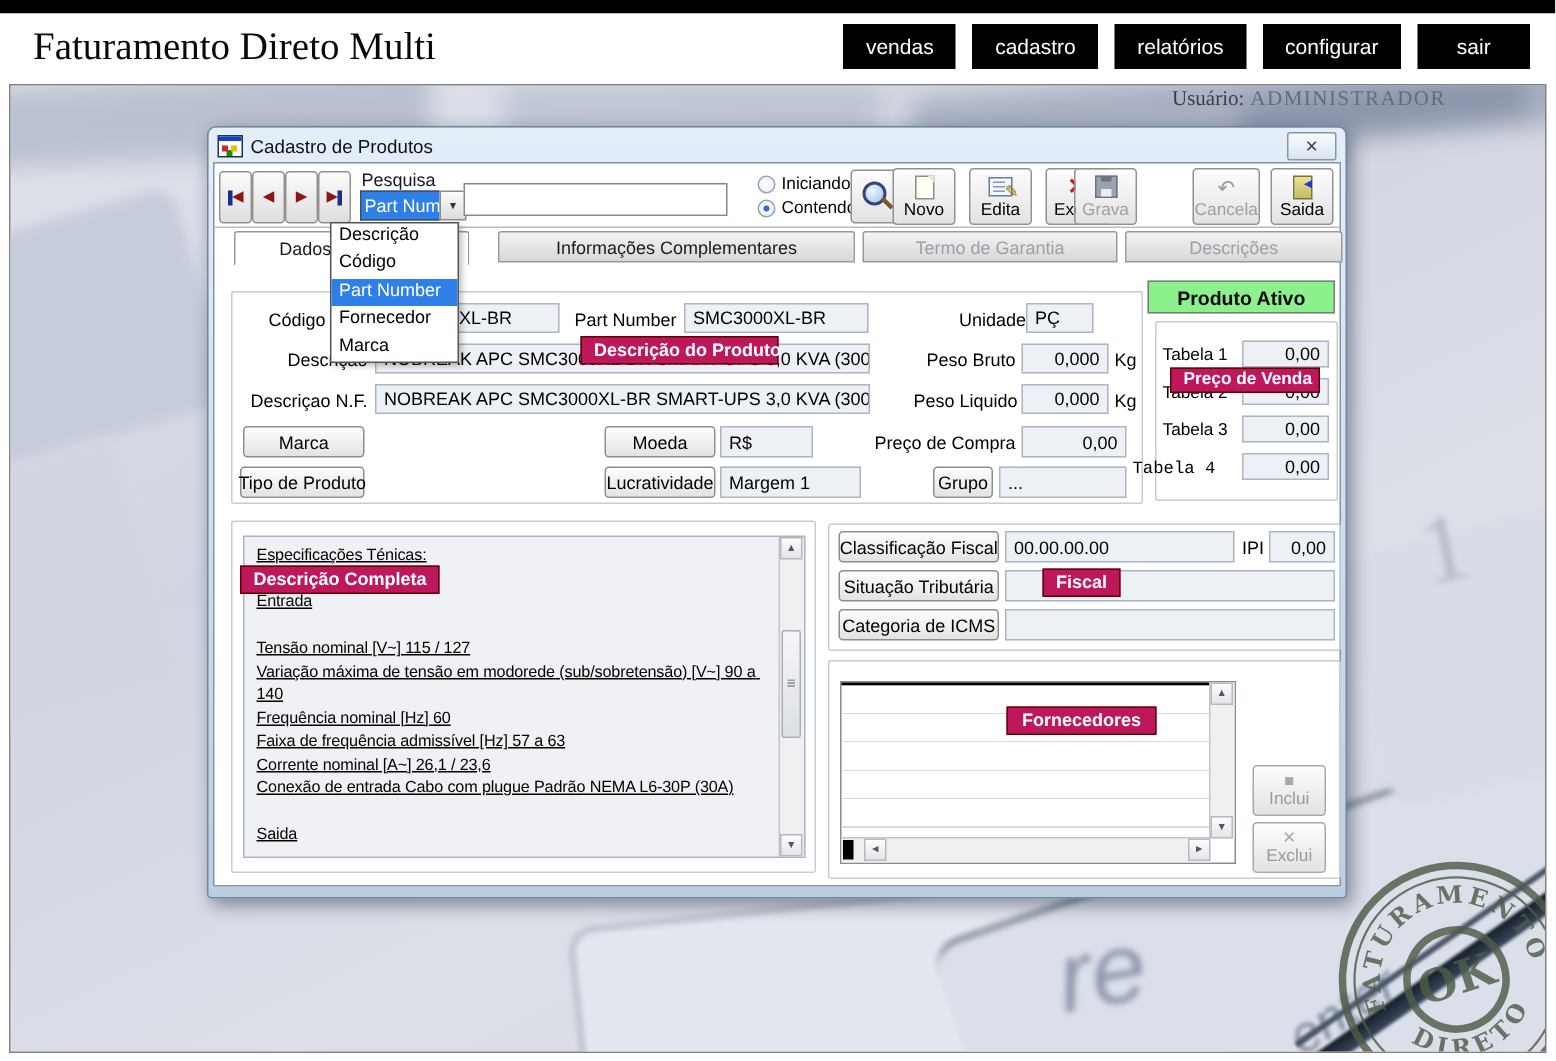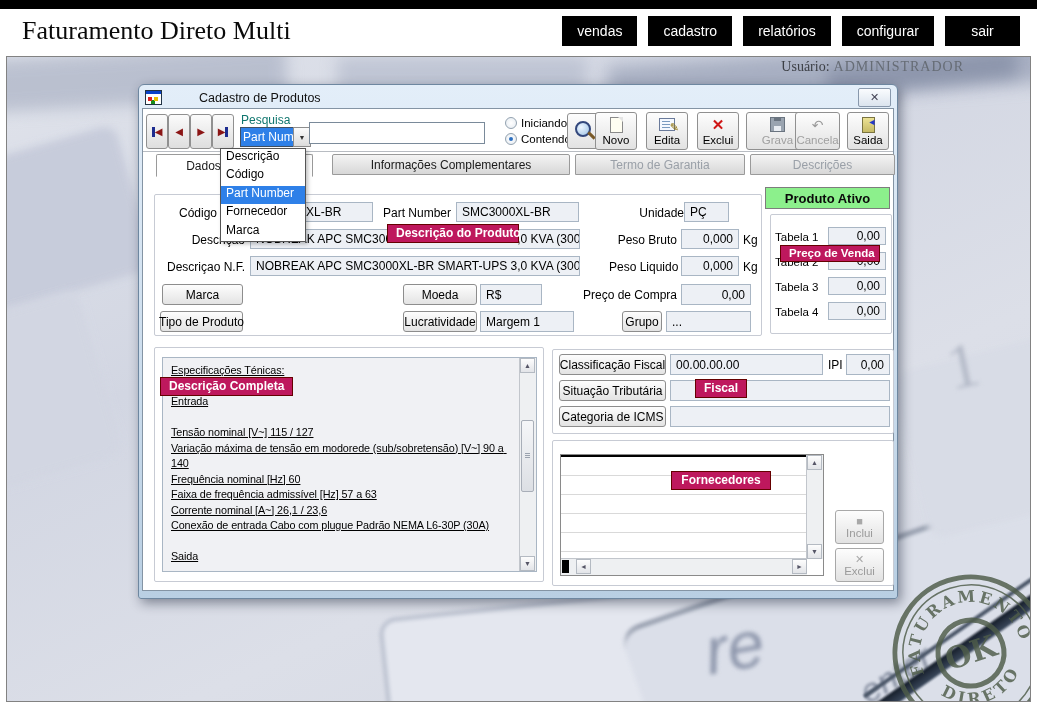--- a/index.html
+++ b/index.html
@@ -18,21 +18,21 @@
   .frame{position:absolute;left:6px;right:6px;top:56px;bottom:5px;border:1px solid #828282;
          background:linear-gradient(155deg,#e0e3eb 0%,#d2d6e2 35%,#dcdfe8 65%,#d4d8e3 100%);overflow:hidden;}
   .bgshape{position:absolute;pointer-events:none;}
   .userline{position:absolute;right:66px;top:2px;font:14px "Liberation Serif","DejaVu Serif",serif;color:#3c3f45;z-index:4;}
   .userline .uname{color:#666c75;letter-spacing:1px;margin-left:4px;}
 
   
   .window{position:absolute;left:131px;top:27px;width:760px;height:515px;z-index:10;
           background:linear-gradient(#e3eef9,#b9cfe3);border:1px solid #6e87a0;border-radius:6px 6px 3px 3px;
           box-shadow:3px 4px 12px rgba(15,25,45,.45);padding:2px 3px 5px 3px;box-sizing:border-box;}
-  .titlebar{height:21px;display:flex;align-items:center;padding:0 3px;font:12.5px "Liberation Sans",sans-serif;color:#111;gap:32px;}
+  .titlebar{height:21px;display:flex;align-items:center;padding:0 3px;font:12.5px "Liberation Sans",sans-serif;color:#111;}
   .wicon{width:15px;height:13px;position:relative;background:#fff;border:1px solid #234;margin-right:5px;flex:none;}
   .wicon::before{content:'';position:absolute;left:0;top:0;right:0;height:3px;background:#0a42c8;}
   .wicon::after{content:'';position:absolute;left:2px;top:6px;width:4px;height:4px;background:#d22;
                 box-shadow:6px 0 0 #e8c000,3px 3px 0 #1a8a1a;}
   .closebtn{margin-left:auto;width:31px;height:17px;border:1px solid #8898ac;border-radius:2px;
             background:linear-gradient(#fafcfe,#dbe4ee);display:flex;align-items:center;justify-content:center;
             font:bold 11px "DejaVu Sans",sans-serif;color:#445;cursor:pointer;}
   .winbody{position:relative;background:#fff;border:1px solid #8494a4;height:483px;box-sizing:border-box;}
 
   
@@ -58,21 +58,21 @@
   .ic-grava::before{content:'';position:absolute;left:3px;bottom:0;width:7px;height:5px;background:#e9edf2;}
   .ic-grava::after{content:'';position:absolute;left:3px;top:0;width:7px;height:3px;background:#6a7480;}
   .ic-undo{font-size:14px;color:#9a9a9a;line-height:14px;}
   .ic-door{width:11px;height:14px;background:linear-gradient(#ece294,#c6ba66);border:1px solid #7a7440;position:relative;}
   .ic-door .arrow{position:absolute;right:-3px;top:0px;color:#2538c8;font-size:9px;line-height:9px;}
   .ic-search{position:relative;width:22px;height:22px;}
   .ic-search .lens{position:absolute;left:2px;top:1px;width:12px;height:12px;border:2px solid #33477c;border-radius:50%;
                    background:radial-gradient(circle at 35% 35%,#eef6ff,#9cc2e6);}
   .ic-search .handle{position:absolute;left:14px;top:14px;width:9px;height:3px;background:#7a5a28;transform:rotate(45deg);}
 
-  .plabel{position:absolute;font:12px "Liberation Sans",sans-serif;color:#0f766e;}
+  .plabel{position:absolute;font:12px "Liberation Sans",sans-serif;color:#0f172a;}
   .combo{position:absolute;display:flex;height:20px;box-sizing:border-box;cursor:pointer;}
   .combo .val{width:49px;background:#2e80e8;color:#fff;font:12px "Liberation Sans",sans-serif;
               border:1px solid #405064;border-right:none;padding:2px 1px 0 2px;overflow:hidden;white-space:nowrap;}
   .combo .arr{width:16px;background:linear-gradient(#fbfbfb,#dcdcdc);border:1px solid #8d8d8d;color:#333;
               font-size:7px;display:flex;align-items:center;justify-content:center;}
   .sinput{position:absolute;border:1px solid #7a8a9a;background:#fff;font:12px "Liberation Sans",sans-serif;
           padding:0 4px;box-sizing:border-box;}
   .radio{position:absolute;display:flex;align-items:center;gap:4px;font:11.5px "Liberation Sans",sans-serif;cursor:pointer;}
   .rdot{width:12px;height:12px;border-radius:50%;border:1px solid #93a2b0;background:radial-gradient(#fff,#e4eaf0);
         box-sizing:border-box;flex:none;}
@@ -248,21 +248,21 @@
               <span class="ic-edita">
                 <span class="pencil">✎</span>
               </span>
             </span>
           <span>Edita</span>
         </div>
         <div class="tbtn" style="left:554px;width:42px;">
           <span class="ic ic-x">✕</span>
           <span>Exclui</span>
         </div>
-        <div class="tbtn disabled" style="left:603px;width:63px;">
+        <div class="tbtn disabled" style="left:573px;width:42px;">
           <span class="ic">
               <span class="ic-grava"></span>
             </span>
           <span>Grava</span>
         </div>
         <div class="tbtn disabled" style="left:652px;width:45px;">
           <span class="ic ic-undo">↶</span>
           <span>Cancela</span>
         </div>
         <div class="tbtn" style="left:704px;width:42px;">
@@ -318,21 +318,21 @@
         <div class="ativo" style="left:622px;top:78px;width:125px;height:22px;">Produto Ativo</div>
         <div class="grp" style="left:627px;top:105px;width:120px;height:118px;"></div>
         <div class="redlbl" style="left:637px;top:97px;width:100px;font-size:11.5px;">Preço de Venda</div>
 
         <div class="lbl" style="left:632px;top:122px;font-size:11.5px;">Tabela 1</div>
         <div class="fld num" style="left:685px;top:118px;width:58px;height:18px;">0,00</div>
         <div class="lbl" style="left:632px;top:147px;font-size:11.5px;">Tabela 2</div>
         <div class="fld num" style="left:685px;top:143px;width:58px;height:18px;">0,00</div>
         <div class="lbl" style="left:632px;top:172px;font-size:11.5px;">Tabela 3</div>
         <div class="fld num" style="left:685px;top:168px;width:58px;height:18px;">0,00</div>
-        <div class="lbl" style="left:632px;top:197px;font-size:11.5px;">Tabela 4</div>
+        <div class="lbl" style="left:612px;top:197px;font-size:11.5px;font-family:Liberation Mono, monospace;">Tabela 4</div>
         <div class="fld num" style="left:685px;top:193px;width:58px;height:18px;">0,00</div>
 
         <div class="grp" style="left:11px;top:238px;width:388px;height:233px;"></div>
         <div class="redlbl" style="left:17px;top:229px;">Descrição Completa</div>
         <div class="ta" style="left:19px;top:248px;width:375px;height:215px;">
           <div class="txt">Especificações Ténicas:
 
 Entrada
 
 Tensão nominal [V~] 115 / 127

